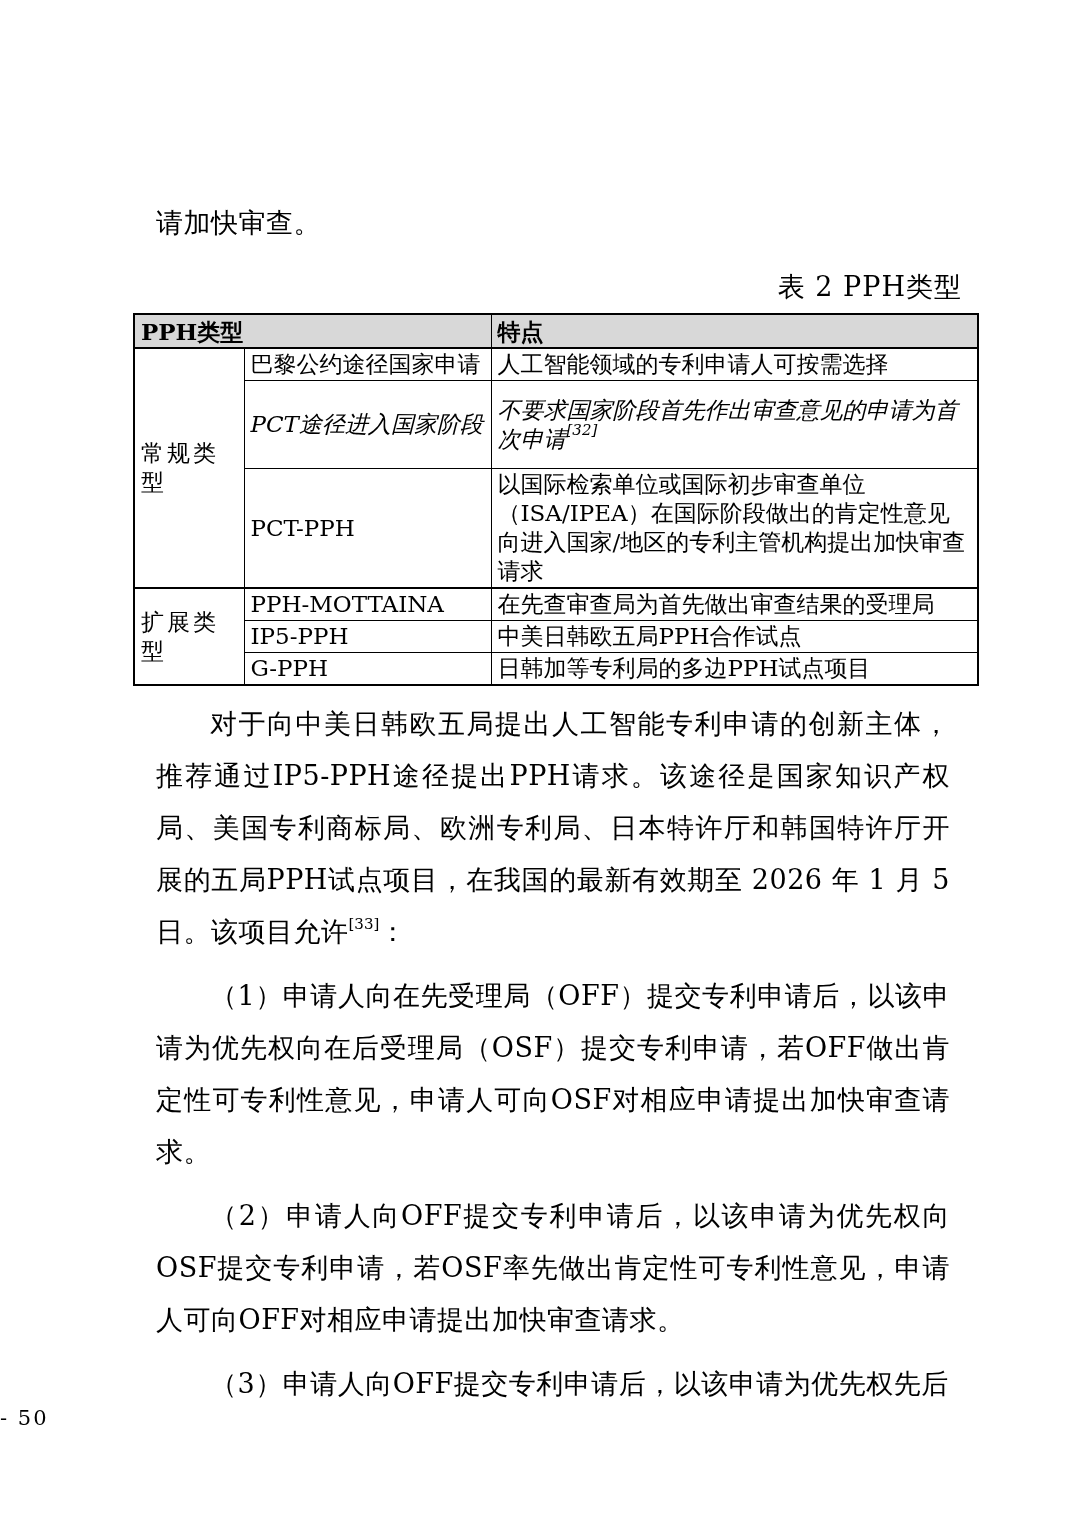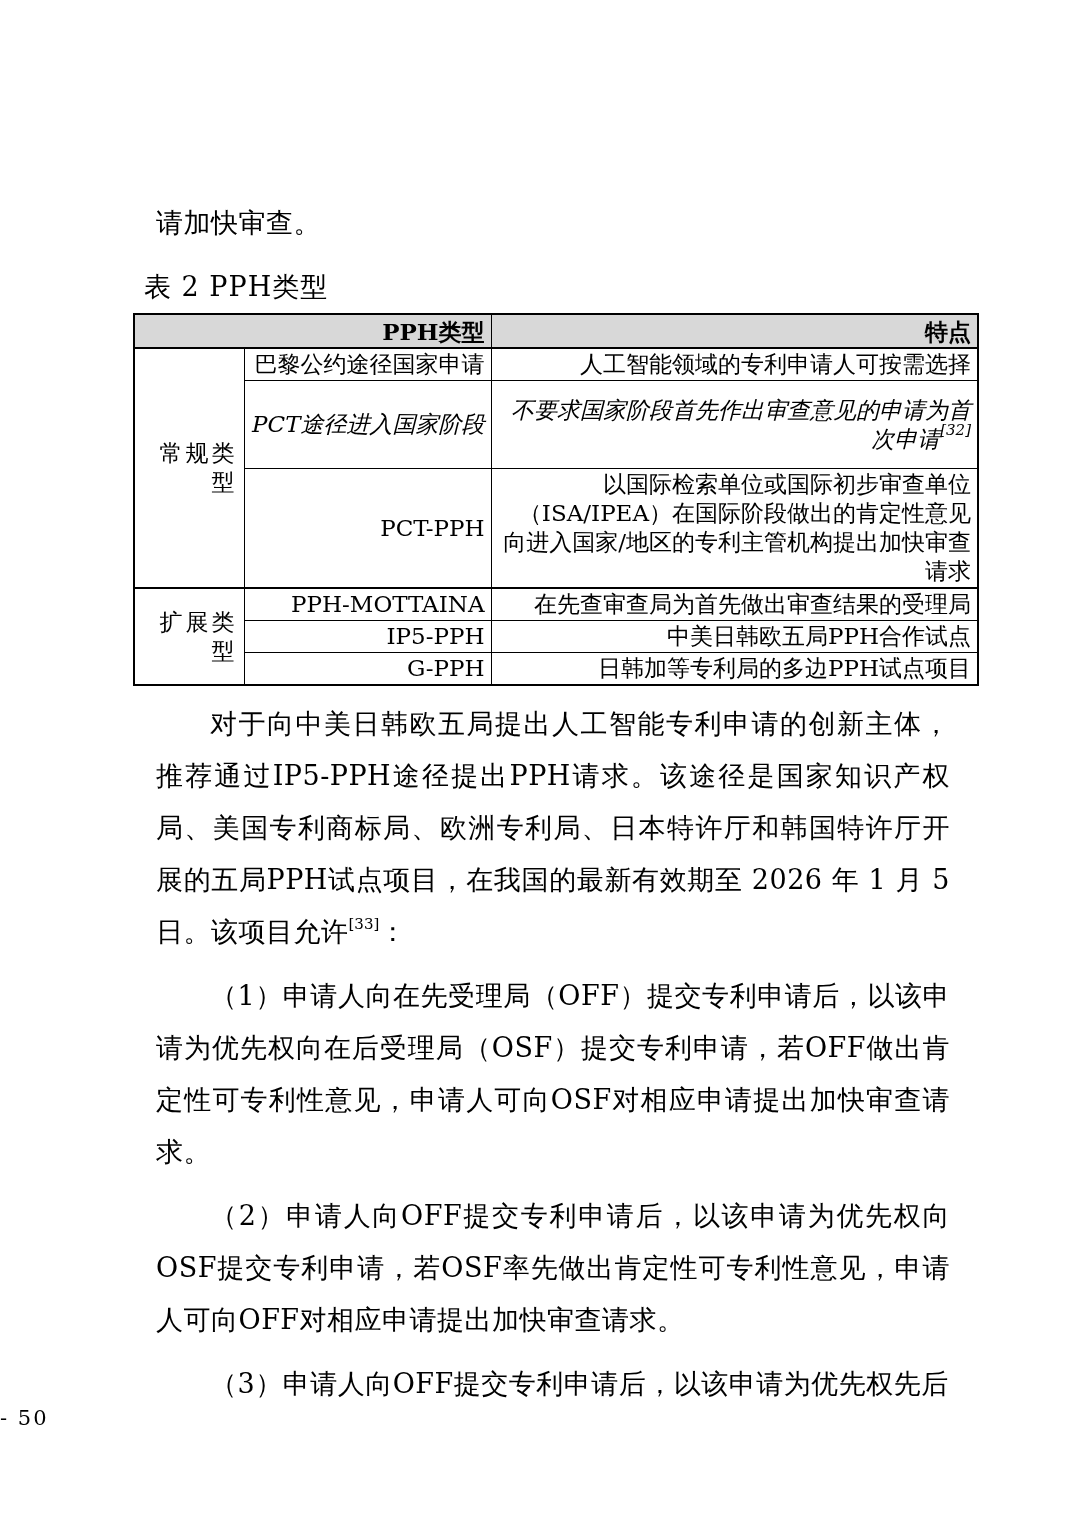--- a/index.html
+++ b/index.html
@@ -32,33 +32,33 @@
   sup.fn {
     font-size: 15px;
     line-height: 0;
     vertical-align: 12px;
     letter-spacing: 0;
   }
   .table-caption {
     margin: 0;
     font-size: 27px;
     line-height: 52px;
-    text-align: left;
+    text-align: right;
     letter-spacing: 1px;
   }
   table.pph {
     border-collapse: collapse;
     table-layout: fixed;
     width: 844px;
     margin-left: -11px;
     border: 2px solid #000;
   }
   table.pph th, table.pph td {
     border: 1px solid #000;
-    text-align: right;
+    text-align: left;
     vertical-align: middle;
     font-size: 23px;
     font-weight: normal;
     padding: 1px 6px;
     line-height: 29px;
     overflow: hidden;
   }
   table.pph th {
     background: #d8d8d8;
     font-weight: bold;

